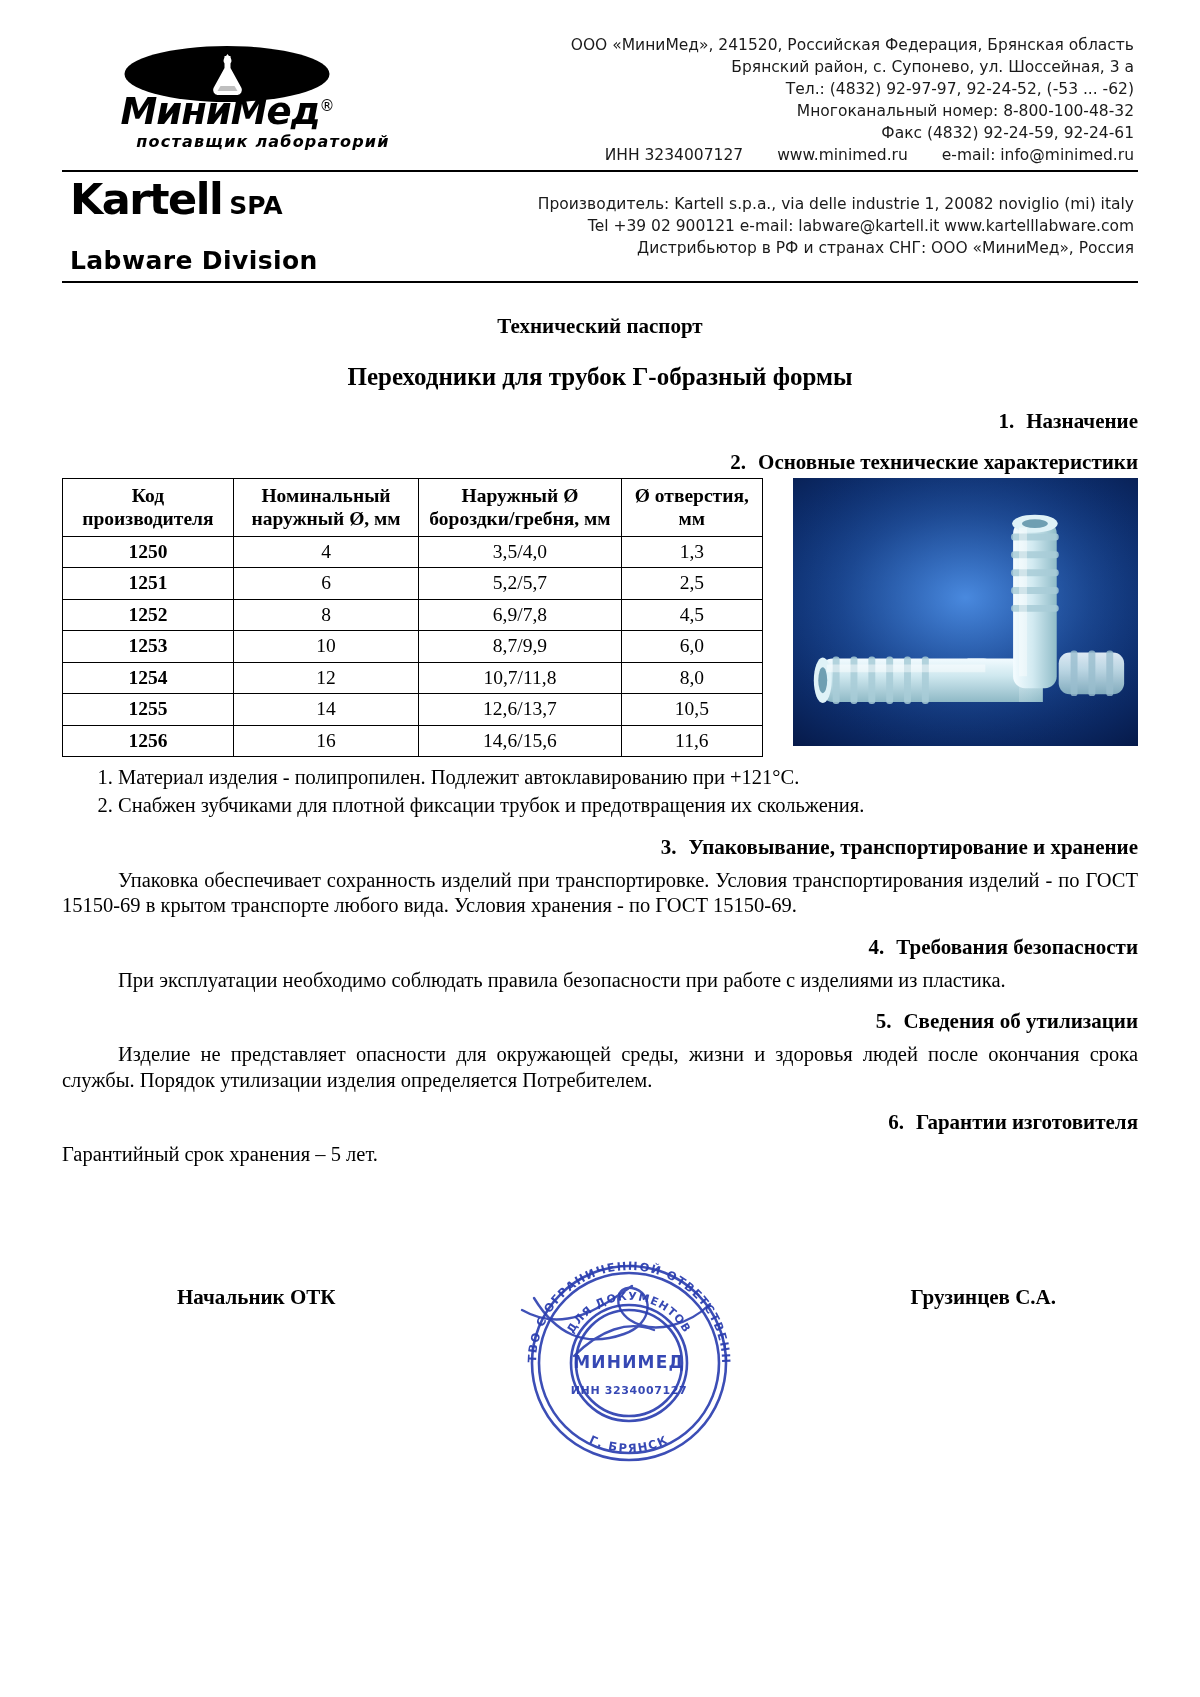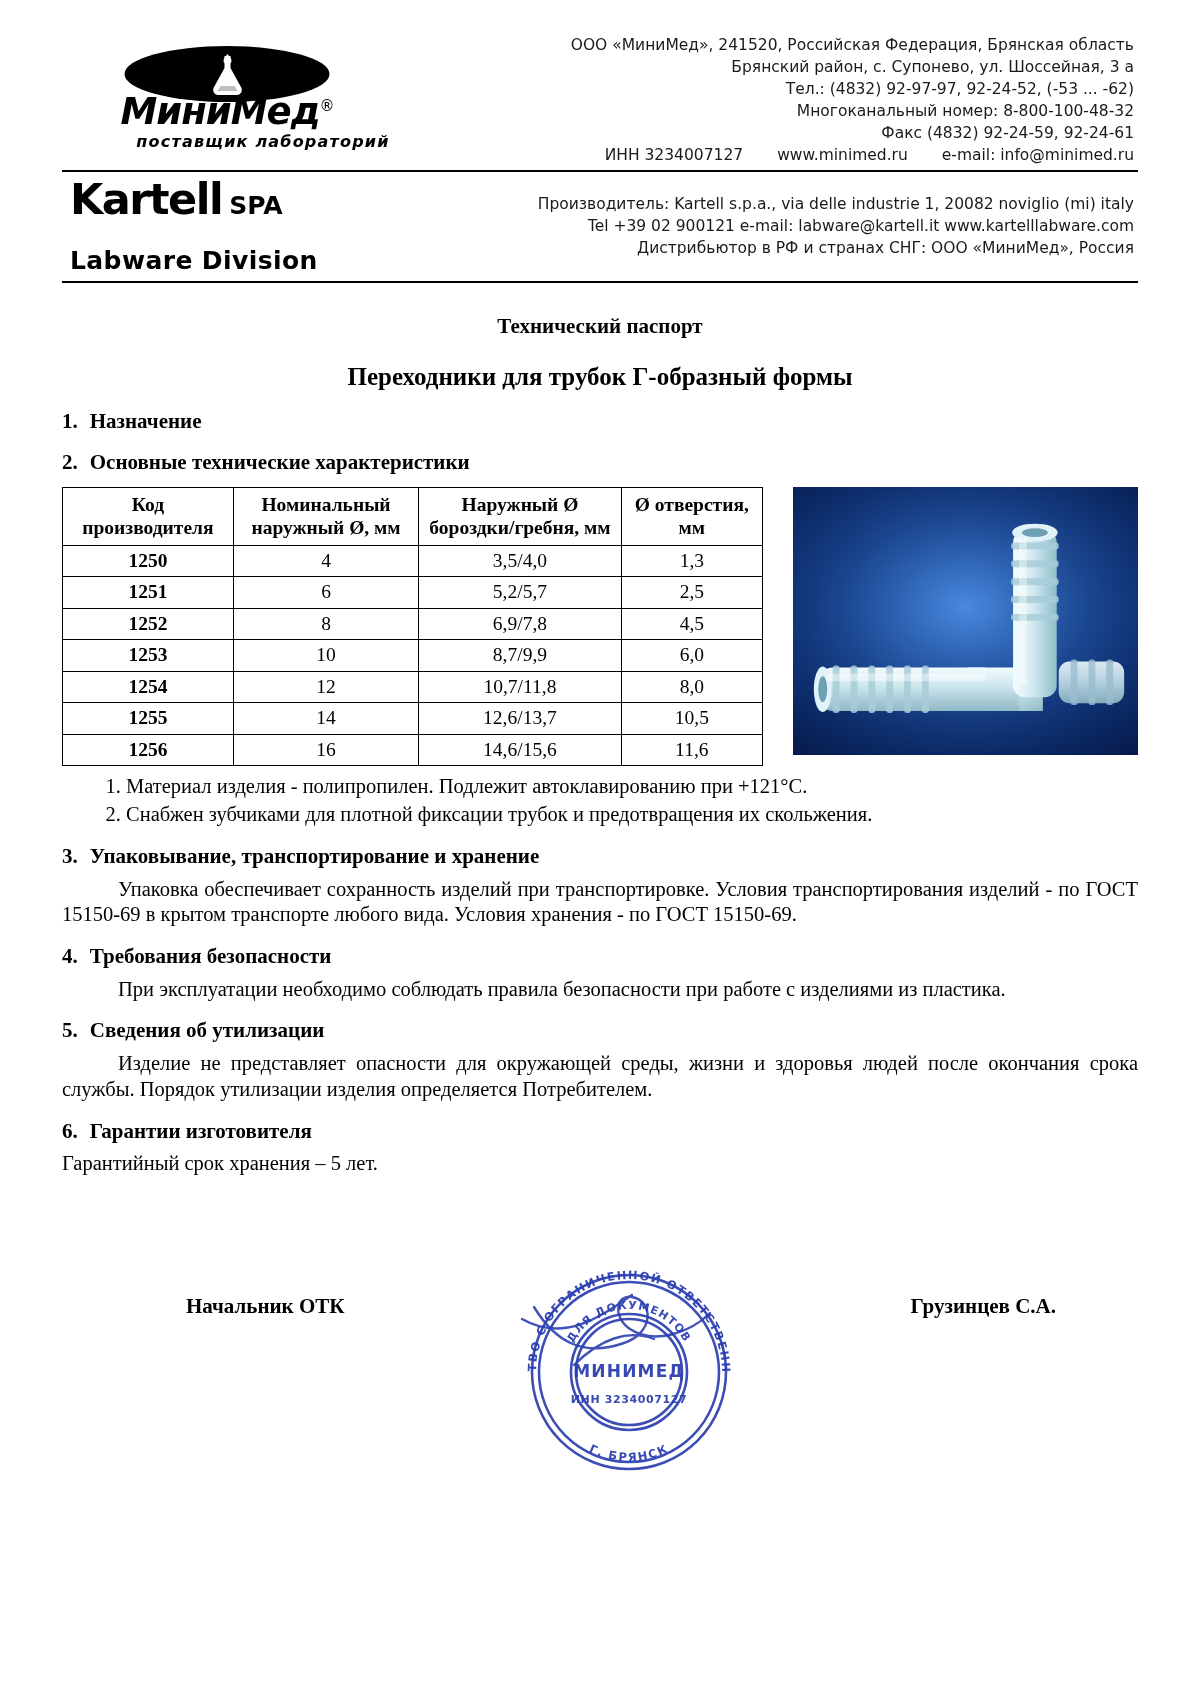--- a/index.html
+++ b/index.html
@@ -170,42 +170,42 @@
     font-size: 21px;
     margin-top: 30px;
   }
   .title-product {
     text-align: center;
     font-weight: bold;
     font-size: 25px;
     margin-top: 22px;
   }
   .section-head {
-    text-align: left;
+    text-align: right;
     font-weight: bold;
     font-size: 21px;
     margin-top: 15px;
   }
   .section-head .num {
     padding-right: 12px;
   }
   p.para {
     margin: 7px 0 0 0;
     text-align: justify;
     text-indent: 56px;
   }
   p.para.noindent {
     text-indent: 0;
   }
 
   
   .table-wrap {
     display: flex;
     gap: 30px;
-    margin-top: 11px;
+    margin-top: 2px;
     align-items: flex-start;
   }
   table.specs {
     border-collapse: collapse;
     width: 707px;
     font-size: 19.5px;
   }
   table.specs th, table.specs td {
     border: 1.6px solid #000;
     text-align: center;
@@ -231,32 +231,31 @@
     inset: 0;
   }
 
   .numlist {
     margin: 8px 0 0 0;
     padding-left: 56px;
     font-size: 20.5px;
   }
   .numlist li {
     margin-top: 2px;
-    margin-left: 8px;
   }
 
   
   .sig-row {
     position: relative;
     margin-top: 98px;
     height: 230px;
   }
   .sig-left {
     position: absolute;
-    left: 124px;
+    left: 115px;
     top: 18px;
     font-weight: bold;
     font-size: 21px;
   }
   .sig-right {
     position: absolute;
     right: 82px;
     top: 18px;
     font-weight: bold;
     font-size: 21px;

